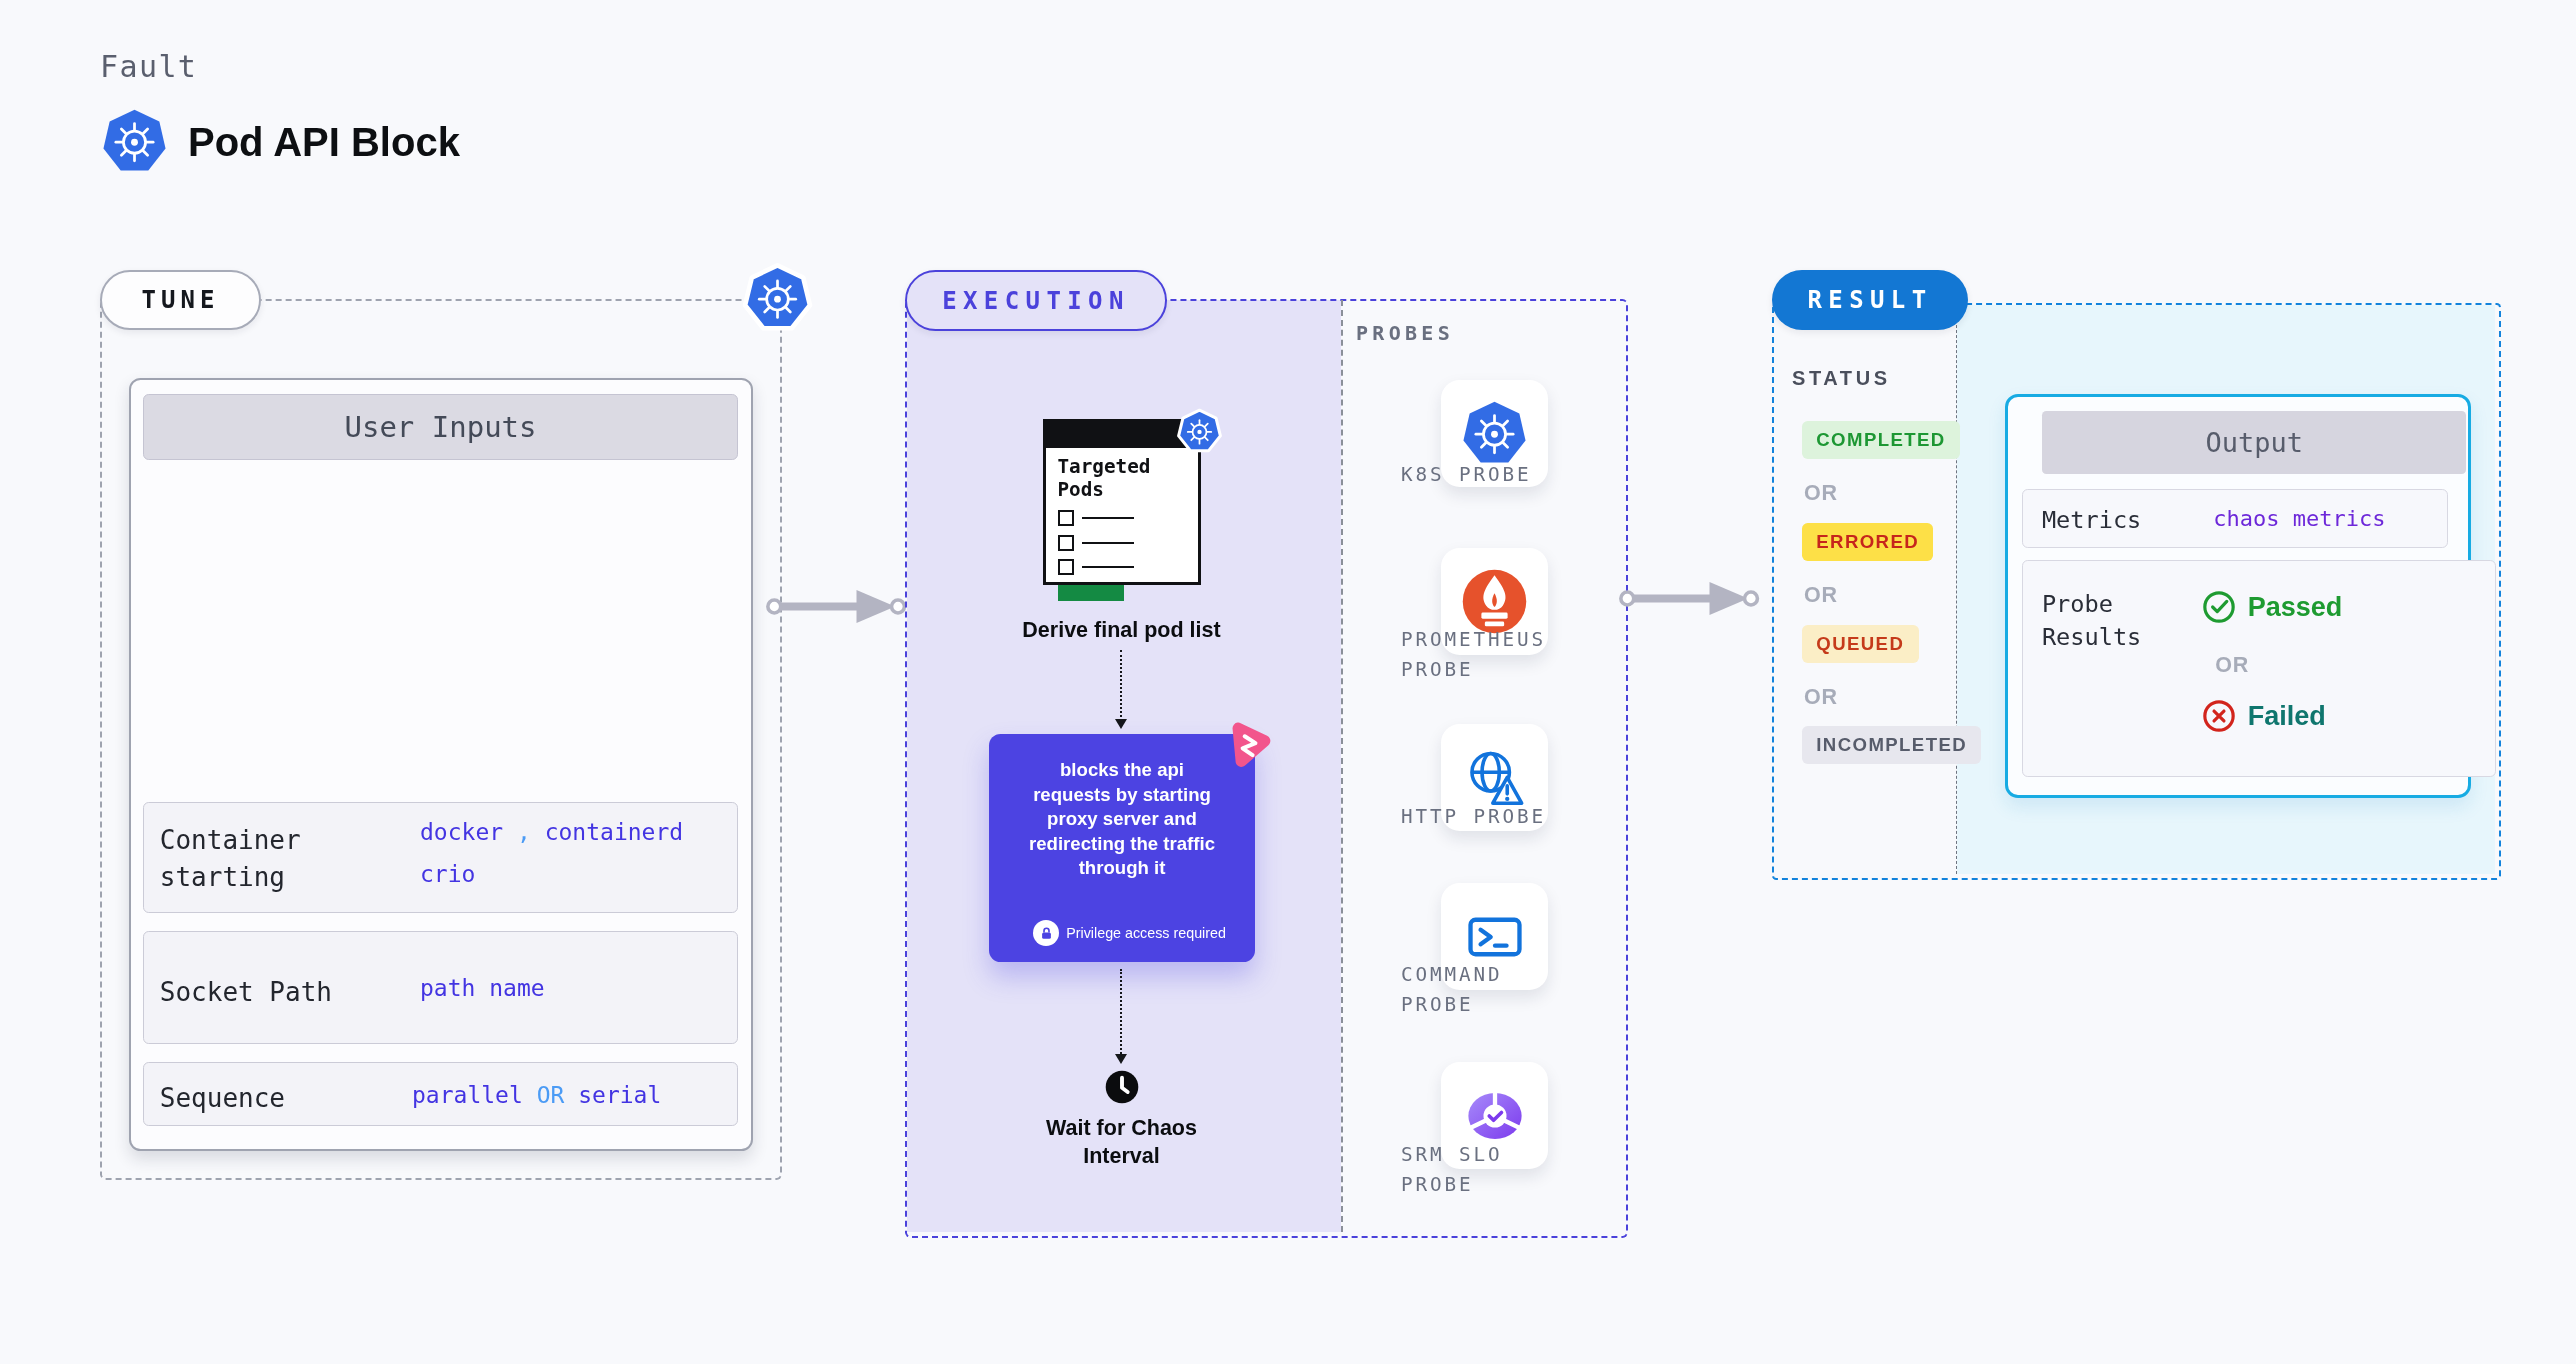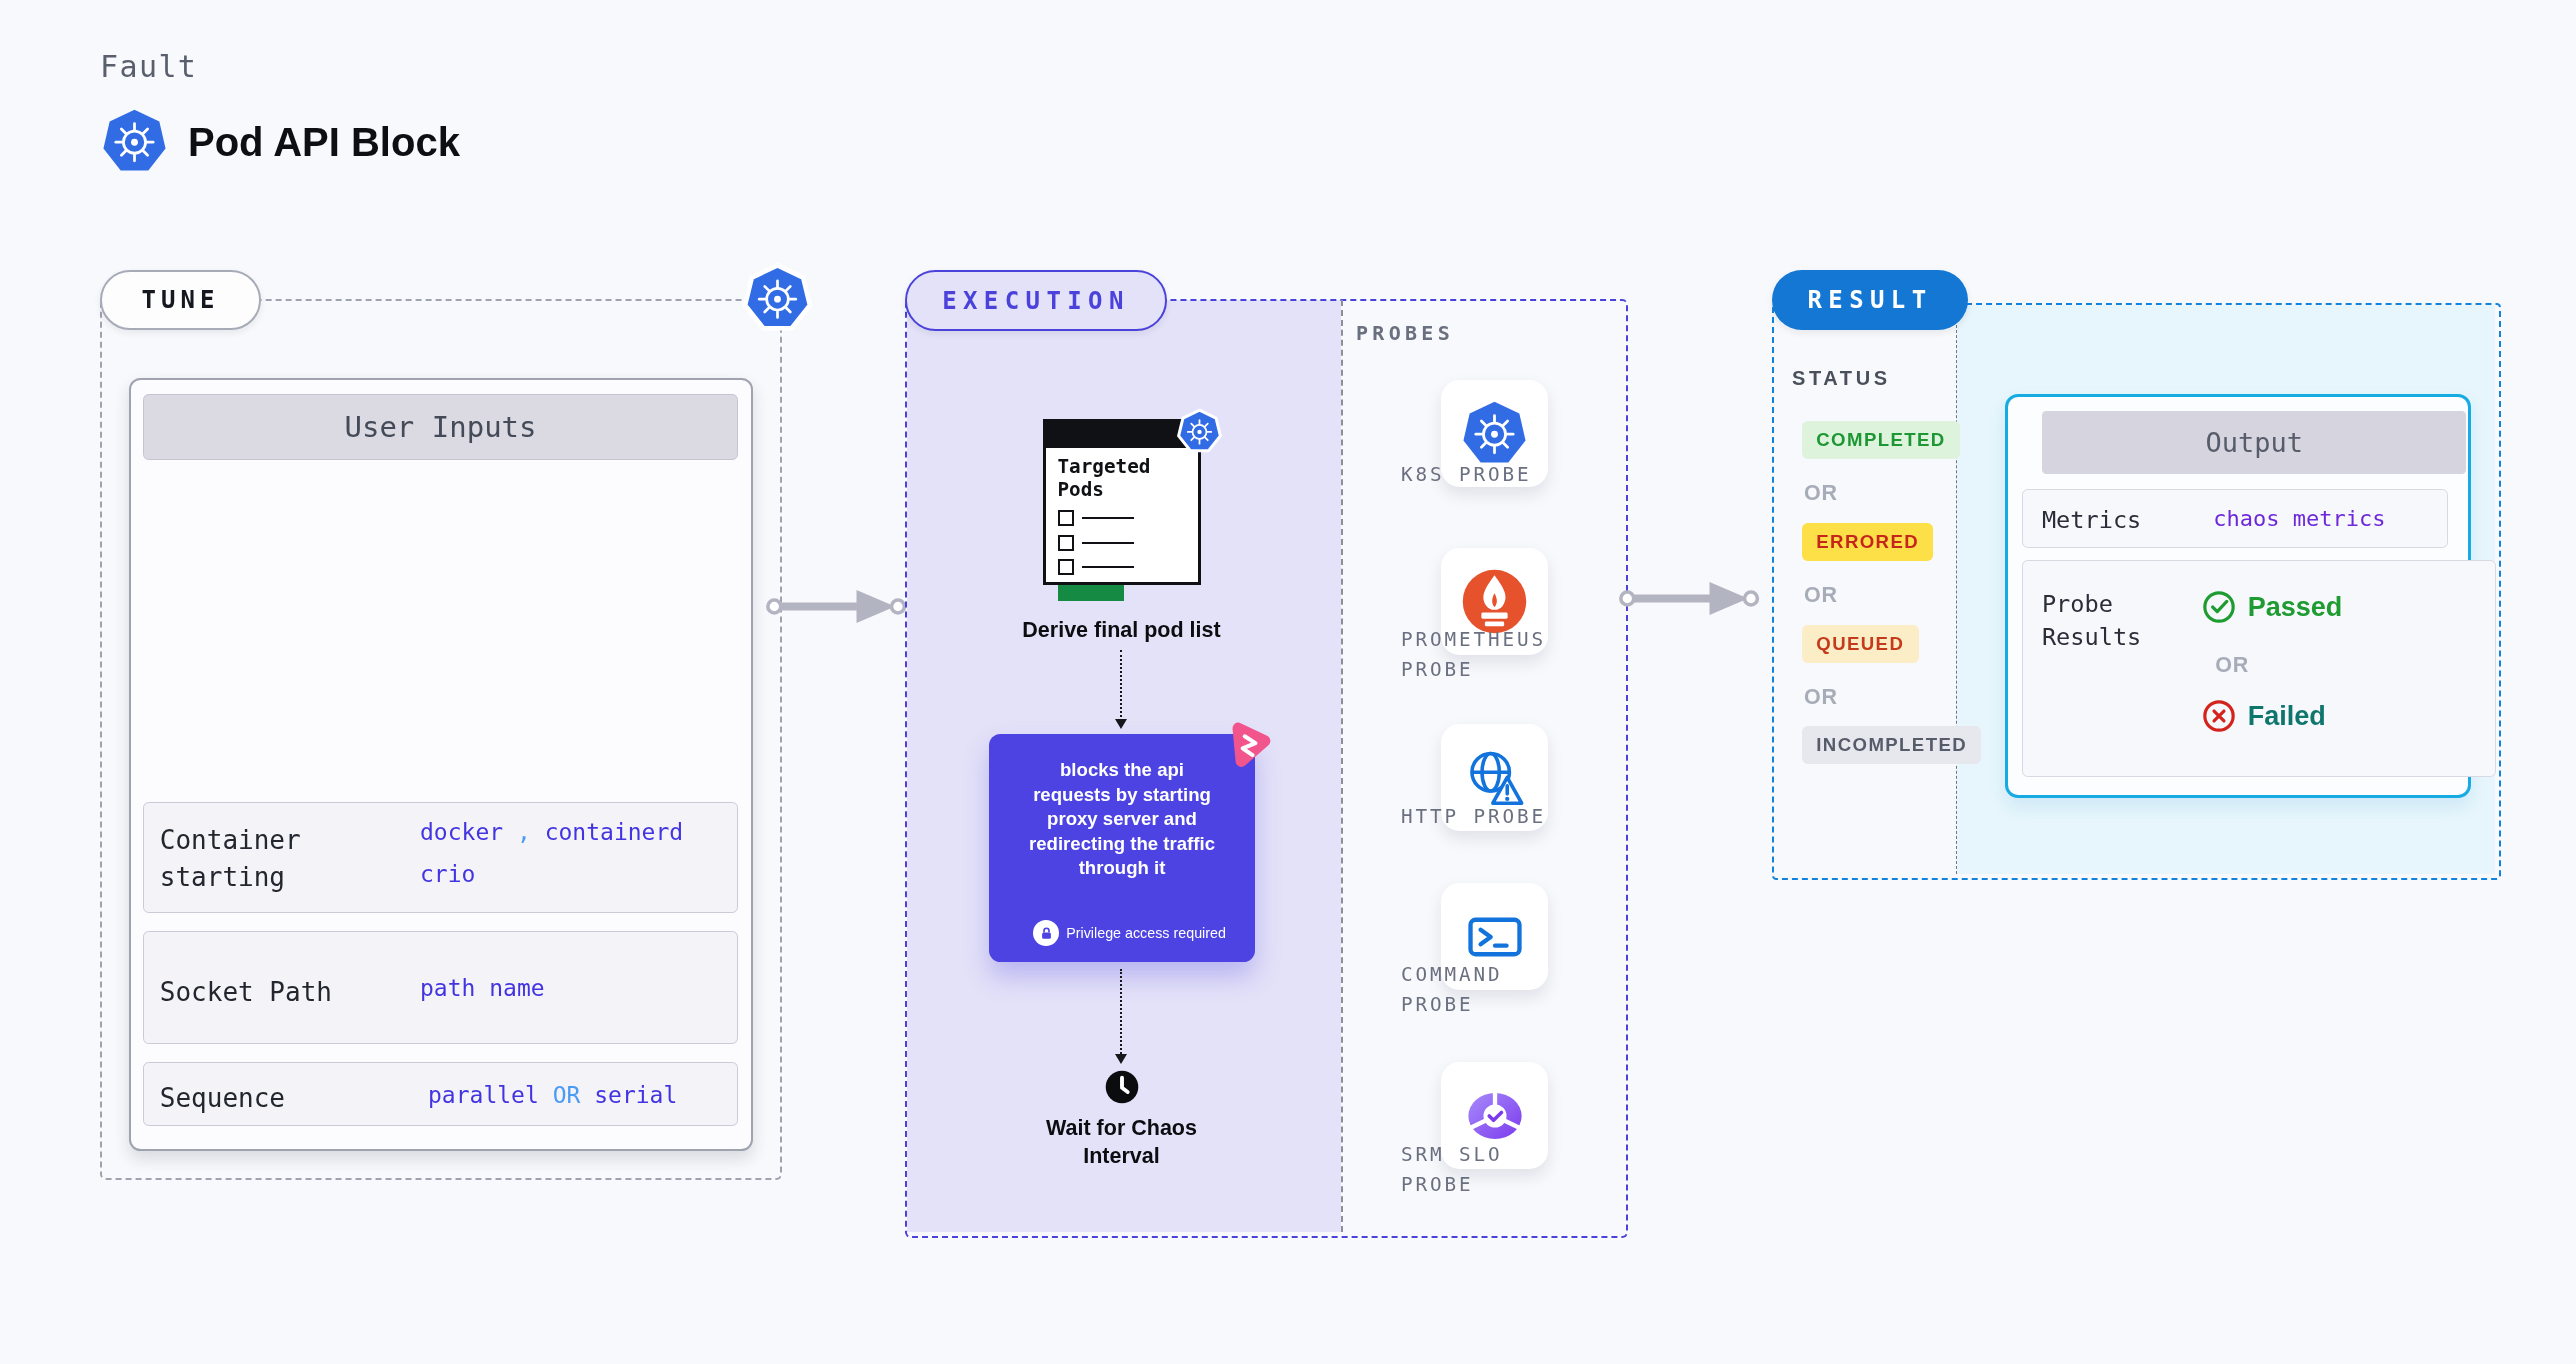--- a/index.html
+++ b/index.html
@@ -210,21 +210,21 @@
     </div>
   </div>
 
   <div class="abs tune-row" style="left:143px;top:931px;width:593px;height:111px;">
     <div class="abs row-label mono" style="left:15.8px;top:42px;">Socket Path</div>
     <div class="abs code-val mono" style="left:276px;top:43px;">path name</div>
   </div>
 
   <div class="abs tune-row" style="left:143px;top:1062px;width:593px;height:62px;">
     <div class="abs row-label mono" style="left:15.8px;top:17px;">Sequence</div>
-    <div class="abs code-val mono" style="left:284px;top:18.6px;">
+    <div class="abs code-val mono" style="left:268px;top:18.6px;">
       <span>parallel</span>
       <span class="code-alt">OR</span>
       <span>serial</span>
     </div>
   </div>
 
   <svg class="abs" style="left:765px;top:585px;width:143px;height:43px;" viewBox="0 0 200 60" width="143" height="43">
       <use href="#arrow"></use>
     </svg>
 

